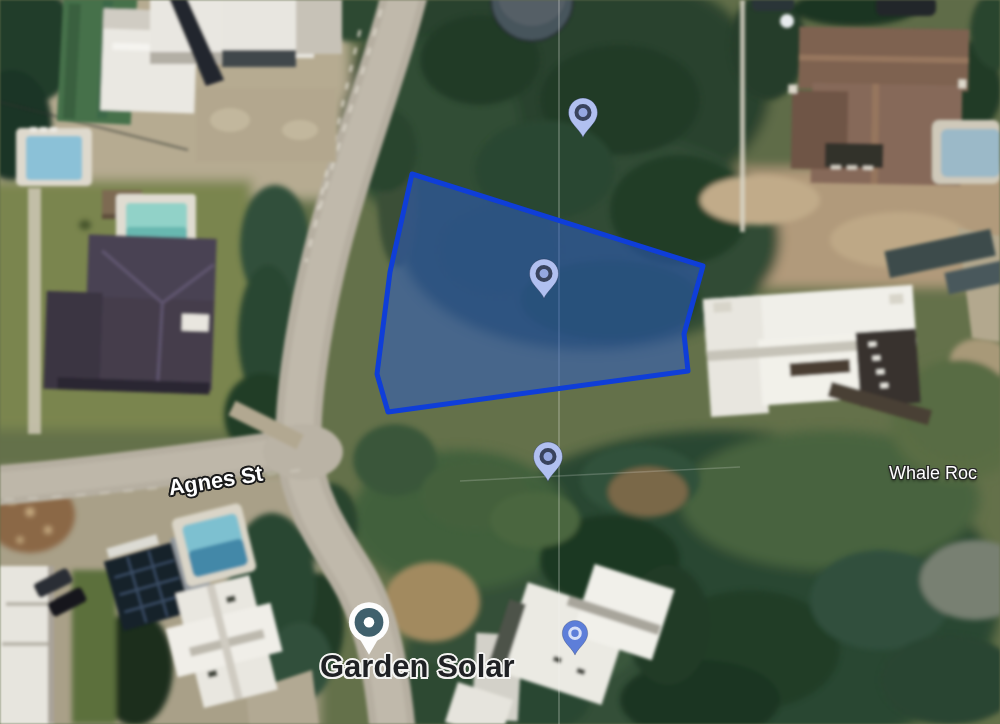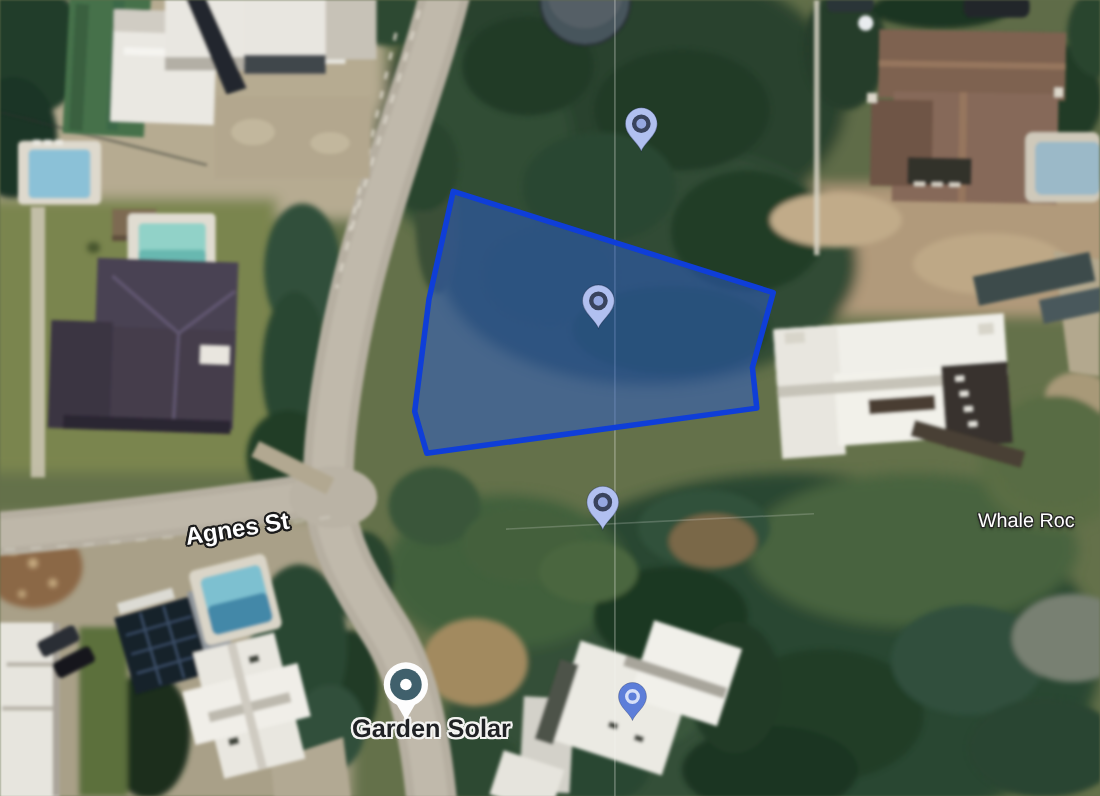--- a/index.html
+++ b/index.html
@@ -9,21 +9,21 @@
   svg.overlay{position:absolute;left:0;top:0;z-index:3;}
   .marker{position:absolute;z-index:6;transform:translate(-50%,-100%);cursor:pointer;}
   .marker svg{display:block;}
   .map-label{position:absolute;z-index:5;white-space:nowrap;pointer-events:none;}
   .street-label{color:#ffffff;font-weight:700;
     text-shadow:-1.5px -1.5px 0 #1b1b1b,1.5px -1.5px 0 #1b1b1b,-1.5px 1.5px 0 #1b1b1b,
     1.5px 1.5px 0 #1b1b1b,0 -2px 0 #1b1b1b,0 2px 0 #1b1b1b,-2px 0 0 #1b1b1b,2px 0 0 #1b1b1b;}
   .agnes{left:168px;top:468px;font-size:22px;transform:rotate(-9deg);}
   .whale{left:889px;top:463px;font-size:18px;font-weight:400;
     text-shadow:-1px -1px 0 #262626,1px -1px 0 #262626,-1px 1px 0 #262626,1px 1px 0 #262626,0 2px 3px rgba(0,0,0,.7);text-align:center;}
-  .poi-label{left:320px;top:649px;font-size:23px;font-weight:600;color:#1f2124;
+  .poi-label{left:320px;top:649px;font-size:31px;font-weight:600;color:#1f2124;
     text-shadow:-1.5px -1.5px 0 #f4f4f2,1.5px -1.5px 0 #f4f4f2,-1.5px 1.5px 0 #f4f4f2,
     1.5px 1.5px 0 #f4f4f2,0 -2px 0 #f4f4f2,0 2px 0 #f4f4f2,-2px 0 0 #f4f4f2,2px 0 0 #f4f4f2;}
 </style>
 </head>
 <body>
 
 <div class="viewport">
 
   <svg class="art" width="1000" height="724" viewBox="0 0 1000 724" aria-hidden="true">
     <defs>

